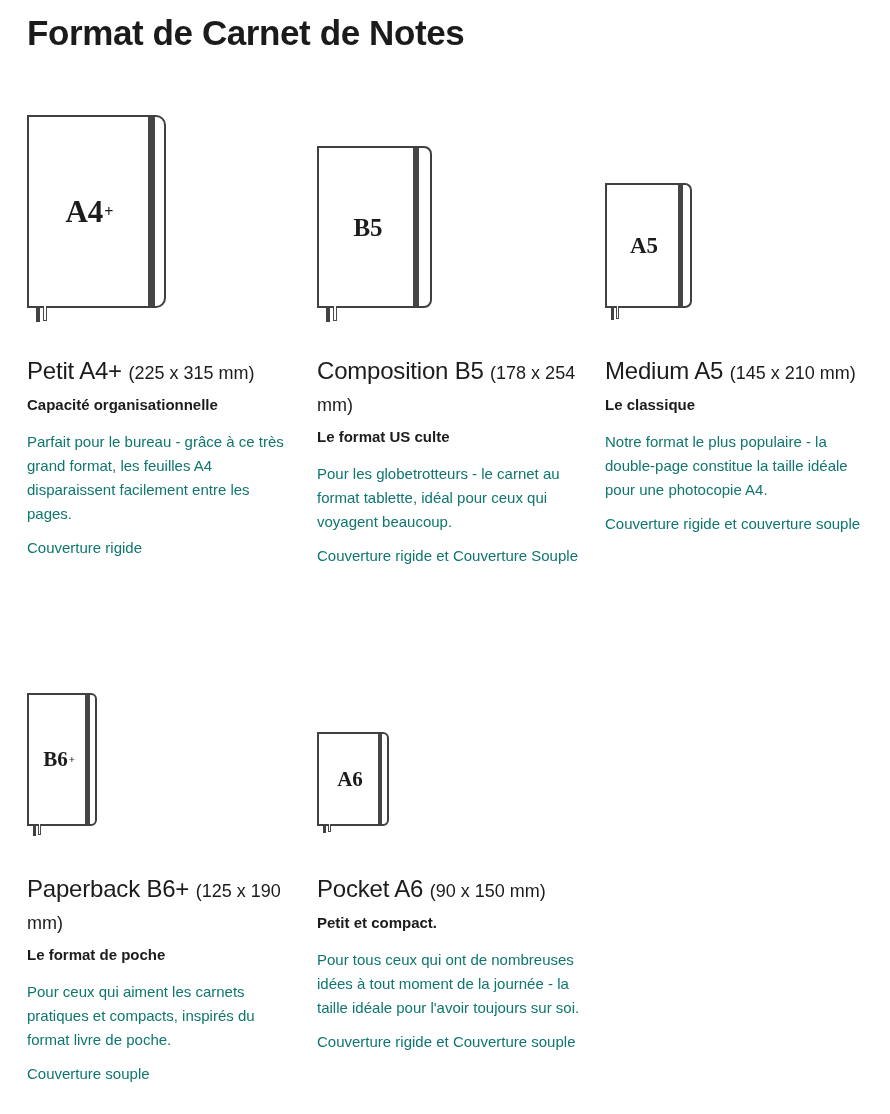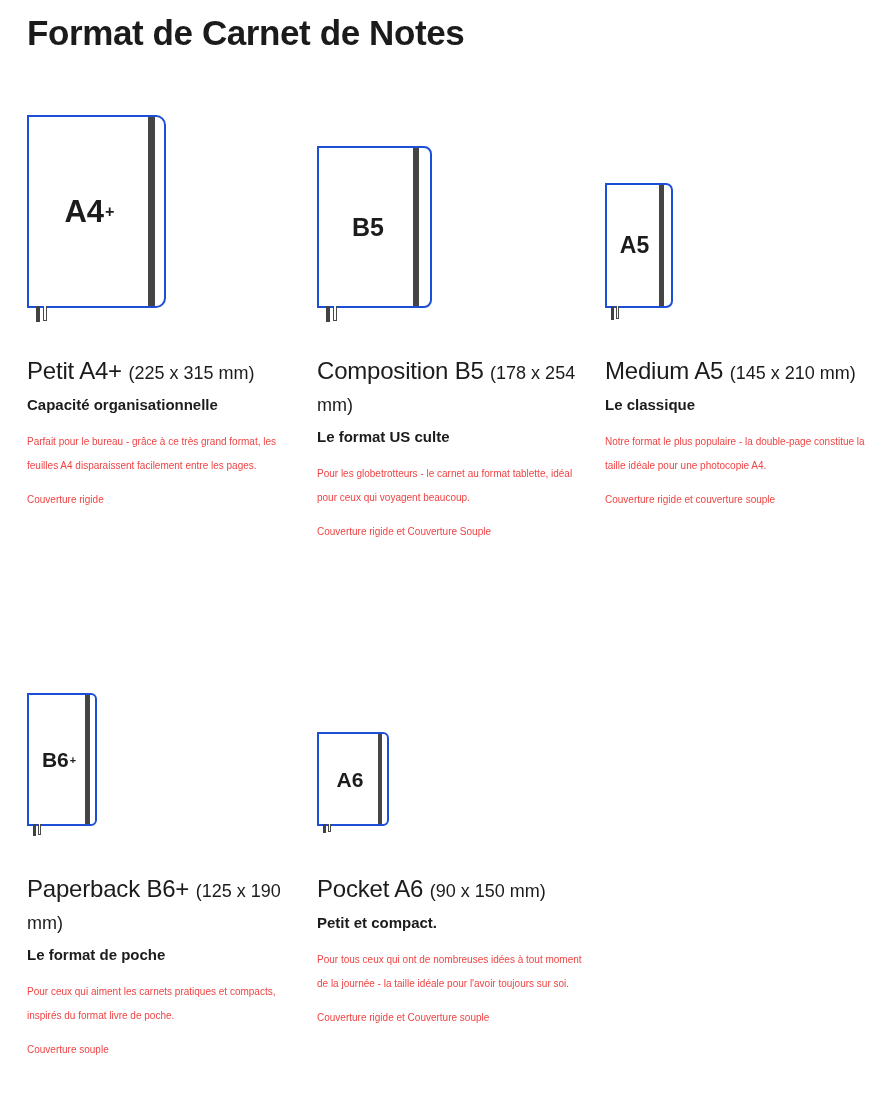--- a/index.html
+++ b/index.html
@@ -33,26 +33,26 @@
     display: flex; align-items: flex-end;
     margin-bottom: 48px;
   }
   .row-a .illus { height: 193px; }
   .row-b .illus { height: 112px; }
 
   
   .notebook {
     position: relative;
     background: #fff;
-    border: 2px solid #1d4ed8;
-    display: flex; align-items: center; justify-content: center;
+    border: 2px solid #404040;
+    display: flex; align-items: center; justify-content: center; font-family: Liberation Serif, serif;
   }
   .nb-a4plus { width: 139px; height: 193px; border-radius: 0 10px 10px 0; }
   .nb-b5     { width: 115px; height: 162px; border-radius: 0 8px 8px 0; }
-  .nb-a5     { width: 68px;  height: 125px; border-radius: 0 7px 7px 0; }
+  .nb-a5     { width: 87px;  height: 125px; border-radius: 0 7px 7px 0; }
   .nb-b6plus { width: 70px;  height: 133px; border-radius: 0 6px 6px 0; }
   .nb-a6     { width: 72px;  height: 94px;  border-radius: 0 6px 6px 0; }
 
   .band {
     position: absolute; top: 0; bottom: 0;
     background: #454545;
   }
   .nb-a4plus .band { width: 7px; right: 9px; }
   .nb-b5     .band { width: 6px; right: 11px; }
   .nb-a5     .band { width: 5px; right: 7px; }
@@ -84,21 +84,21 @@
     font-size: 24px; font-weight: 400; line-height: 29px;
     letter-spacing: -0.2px; color: #1c1c1c;
     margin: 0 0 7px 0; max-width: 272px;
   }
   .dims { font-size: 18px; letter-spacing: 0; color: #1c1c1c; }
   .tagline {
     font-size: 15px; font-weight: 700; line-height: 20px;
     color: #1c1c1c; margin: 0 0 15px 0; max-width: 267px;
   }
   p.desc, p.cover {
-    font-size: 10px; line-height: 24px; color: #ef4444;
+    font-size: 15px; line-height: 24px; color: #0f766e;
     margin: 0 0 10px 0; max-width: 267px;
   }
 </style>
 </head>
 <body>
 
 <div class="page">
 
   <h1 class="page-title">Format de Carnet de Notes</h1>
 

